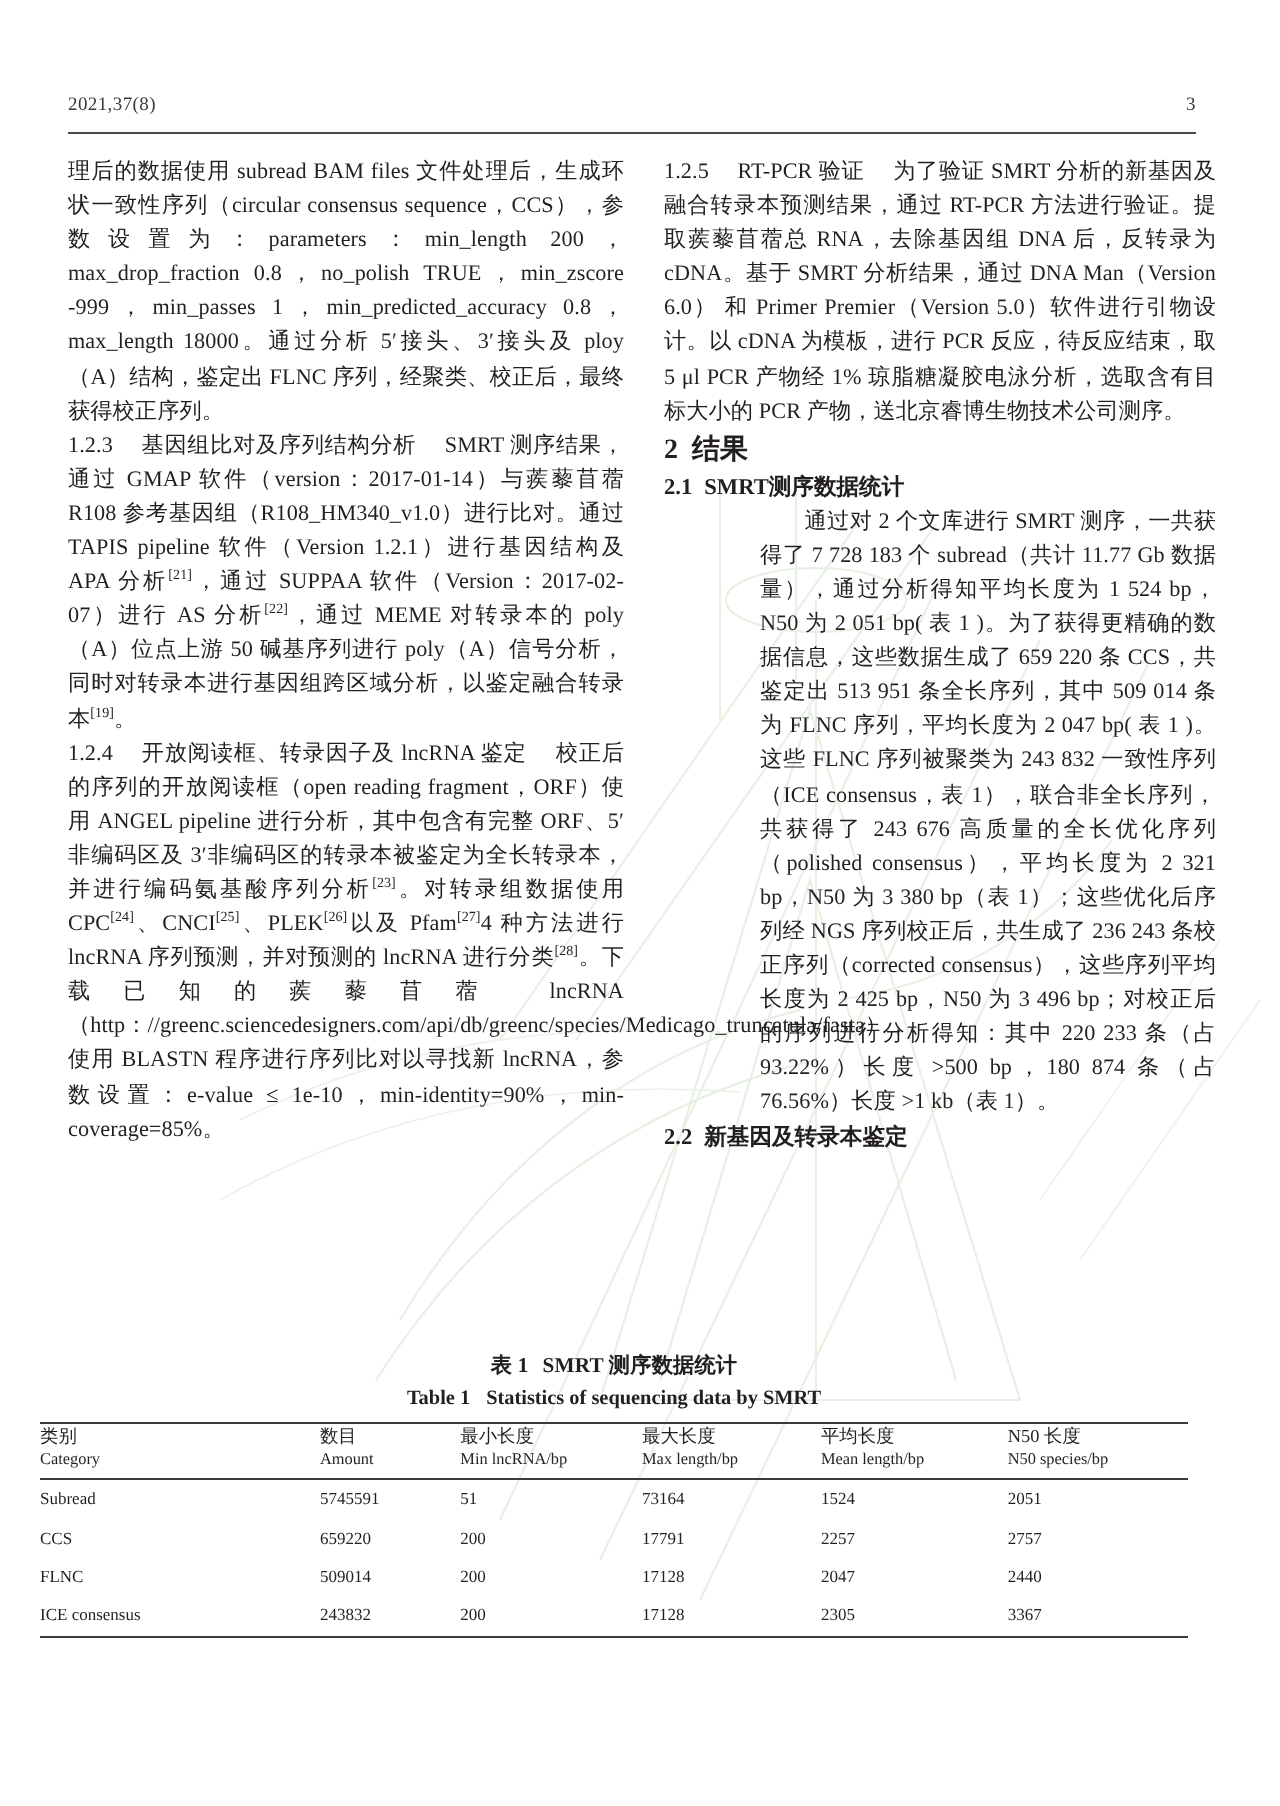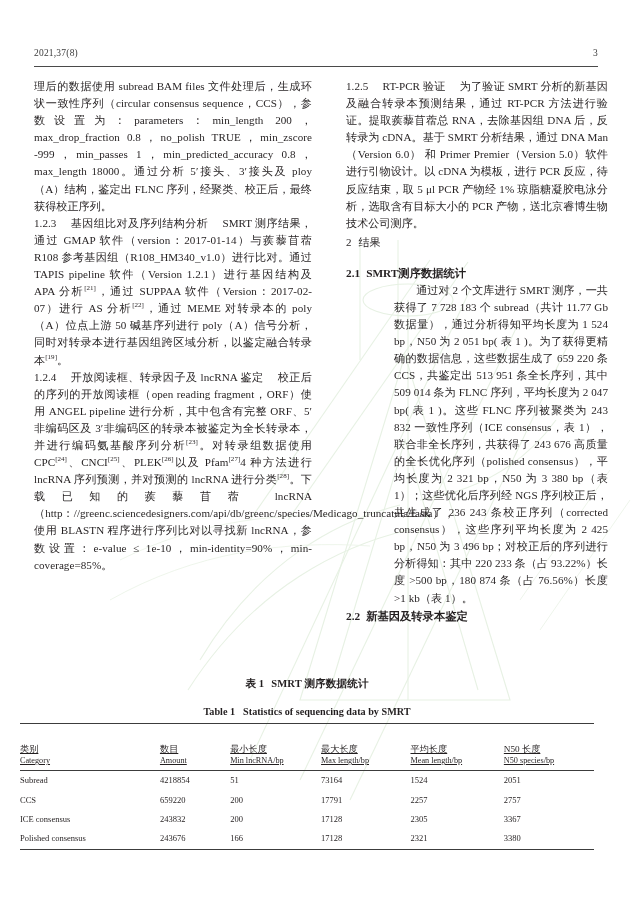--- a/index.html
+++ b/index.html
@@ -56,44 +56,44 @@
     z-index: 2;
   }
 
   
   .columns {
     position: absolute;
     left: 34px;
     top: 78px;
     width: 574px;
     display: flex;
-    gap: 34px;
+    gap: 20px;
     z-index: 2;
   }
   .col {
     width: 278px;
   }
   p.body {
     margin: 0;
     font-size: 11.1px;
     line-height: 17.1px;
     text-align: justify;
     text-justify: inter-ideograph;
     letter-spacing: 0.05px;
   }
   p.indent { text-indent: 2em; margin-left: 48px; }
   sup {
     font-size: 7px;
     vertical-align: super;
     line-height: 0;
   }
   h2.secnum {
-    margin: 1px 0 12px 0;
-    font-size: 11px;
-    font-weight: normal;
+    margin: 1px 0 0 0;
+    font-size: 14px;
+    font-weight: bold;
     line-height: 19px;
   }
   h2.secnum .num { margin-right: 7px; }
   h3.subsec {
     margin: 0;
     font-size: 11.3px;
     font-weight: bold;
     line-height: 18px;
   }
   h3.subsec .num { margin-right: 6px; font-weight: bold; }
@@ -113,39 +113,37 @@
     line-height: 15.5px;
     letter-spacing: 0.1px;
   }
   .tcap .tnum { margin-right: 7px; }
   .tcap-en {
     text-align: center;
     font-size: 10.2px;
     font-weight: bold;
     line-height: 16px;
     margin-bottom: 3px;
-    margin-top: 12px;
   }
   .tcap-en .tnum { margin-right: 8px; }
 
   table.data {
     width: 100%;
     border-collapse: collapse;
     font-size: 8.6px;
   }
   table.data th, table.data td {
     text-align: left;
     padding: 0;
     vertical-align: top;
     font-weight: normal;
   }
   table.data thead tr.hrow th {
-    padding-top: 19px;
+    padding-top: 0;
     padding-bottom: 3.5px;
-    text-decoration: underline;
   }
   .th-cn {
     display: block;
     font-size: 9.2px;
     line-height: 12.5px;
     color: #231f20;
   }
   .th-en {
     display: block;
     font-size: 8.2px;
@@ -292,48 +290,48 @@
           </th>
           <th>
             <span class="th-cn">N50 长度</span>
             <span class="th-en">N50 species/bp</span>
           </th>
         </tr>
       </thead>
       <tbody>
         <tr class="rule-mid">
           <td>Subread</td>
-          <td>4218854</td>
+          <td>5745591</td>
           <td>51</td>
           <td>73164</td>
           <td>1524</td>
           <td>2051</td>
         </tr>
         <tr>
           <td>CCS</td>
           <td>659220</td>
           <td>200</td>
           <td>17791</td>
           <td>2257</td>
           <td>2757</td>
         </tr>
         <tr>
+          <td>FLNC</td>
+          <td>509014</td>
+          <td>200</td>
+          <td>17128</td>
+          <td>2047</td>
+          <td>2440</td>
+        </tr>
+        <tr>
           <td>ICE consensus</td>
           <td>243832</td>
           <td>200</td>
           <td>17128</td>
           <td>2305</td>
           <td>3367</td>
         </tr>
-        <tr>
-          <td>Polished consensus</td>
-          <td>243676</td>
-          <td>166</td>
-          <td>17128</td>
-          <td>2321</td>
-          <td>3380</td>
-        </tr>
       </tbody>
     </table>
     <div class="rule-bot"></div>
   </div>
 
 </div>
 
 </body></html>

